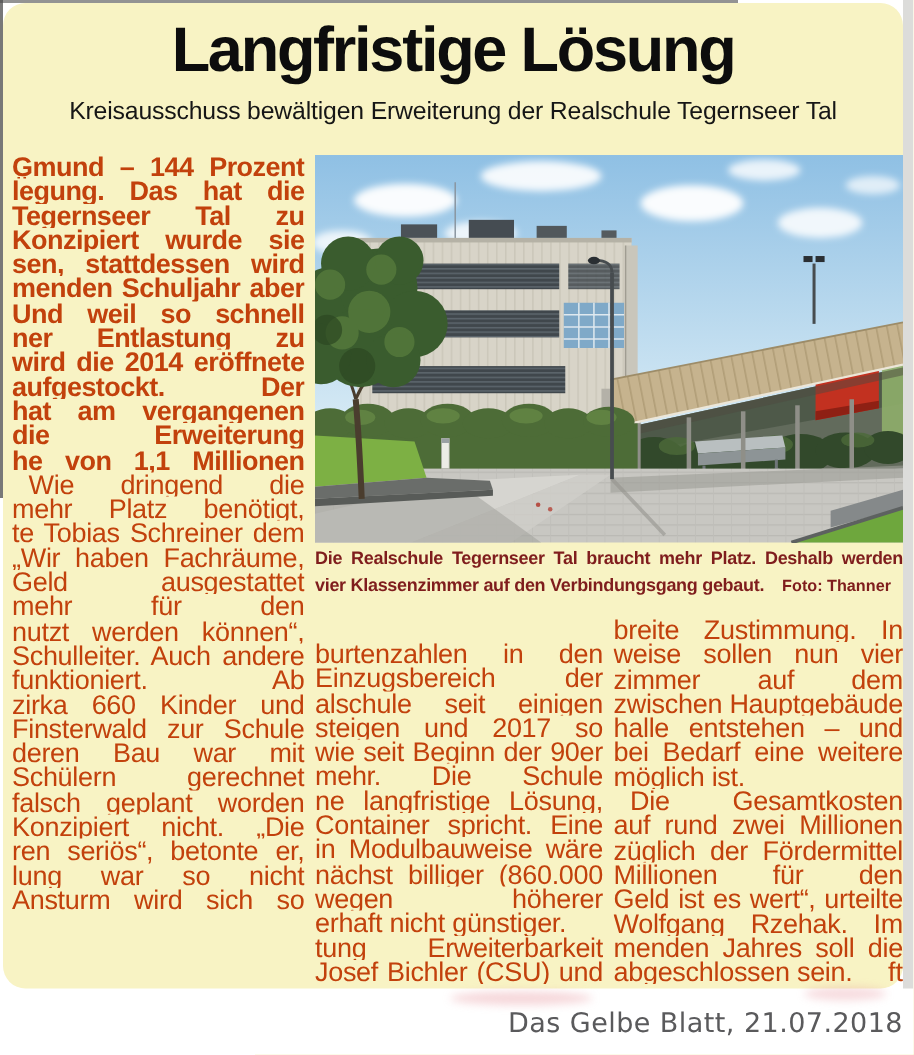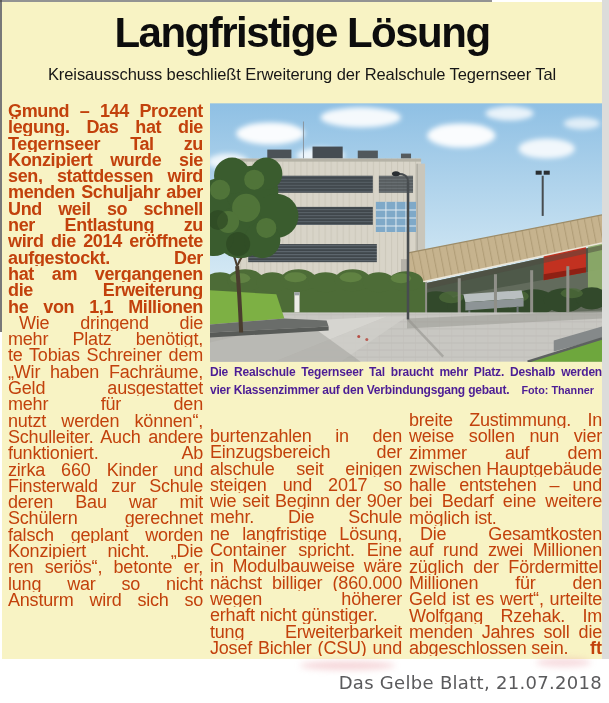--- a/index.html
+++ b/index.html
@@ -1,70 +1,70 @@
 <!DOCTYPE html>
 <html><head>
 <meta charset="utf-8">
 <style>
   html,body{margin:0;padding:0;}
   body{background:#ffffff;font-family:"Liberation Sans",sans-serif;}
   #page{position:relative;width:609px;height:703px;background:#ffffff;overflow:hidden;}
 
   
-  #clipping{position:absolute;left:2px;top:2px;width:600px;height:657px;background:#f8f3c4;}
+  #clipping{position:absolute;left:2px;top:2px;width:600px;height:657px;background:#f8f3c4;border-radius:15px;}
   .edge{position:absolute;}
   #edge-left{left:0;top:0;width:2px;height:332px;background:#4b4b4b;opacity:.75;}
   #edge-top{left:0;top:0;width:492px;height:2px;background:#4b4b4b;opacity:.6;}
   #edge-right{left:602px;top:0;width:7px;height:659px;background:#dcdcda;}
 
   
   #headline{position:absolute;left:0;top:6px;width:600px;text-align:center;
     font-size:42px;line-height:50px;font-weight:700;letter-spacing:-1.5px;color:#0d0d0d;}
   #subheadline{position:absolute;left:0;top:60px;width:600px;text-align:center;
     font-size:16.5px;line-height:24px;font-weight:400;letter-spacing:-0.1px;color:#161616;}
 
   
   .col{position:absolute;color:#c2410c;font-size:18px;letter-spacing:-0.2px;overflow:hidden;}
   #col-left{left:6px;top:101px;width:195px;height:556px;}
   #col-mid{left:208px;top:426px;width:192px;height:248px;}
   #col-right{left:407px;top:410px;width:193px;height:248px;}
   .ln{height:16.3px;line-height:16.3px;text-align:justify;text-align-last:justify;overflow:hidden;}
   .ln.end{text-align-last:left;}
   .ln.b{font-weight:700;letter-spacing:-0.35px;}
   .ln.ind{padding-left:11px;}
-  .sign{float:right;font-weight:700;letter-spacing:0;}
+  .sign{float:right;font-weight:400;letter-spacing:0;}
 
   
   #photo{position:absolute;left:208px;top:101px;width:392px;height:259px;overflow:hidden;}
   #photo svg{display:block;}
 
   
   #caption{position:absolute;left:208px;top:362px;width:392px;
     font-size:12px;font-weight:700;line-height:17.6px;letter-spacing:-0.2px;
-    color:#4c1d95;text-align:justify;}
+    color:#7f1d1d;text-align:justify;}
   #caption .credit{font-size:10.8px;margin-left:12px;letter-spacing:0;}
 
   
   .smudge{position:absolute;border-radius:50%;filter:blur(3px);}
   #smudge1{left:300px;top:661px;width:95px;height:9px;background:rgba(228,140,150,.35);}
   #smudge2{left:536px;top:658px;width:55px;height:9px;background:rgba(228,140,150,.3);}
 
   
   #footer-source{position:absolute;right:7px;top:672px;
     font-family:"DejaVu Sans",sans-serif;font-size:18px;letter-spacing:.3px;color:#5a5a5c;}
 </style>
 </head>
 <body>
 
 <div id="page">
 
   <div id="clipping">
 
     <div id="headline">Langfristige Lösung</div>
-    <div id="subheadline">Kreisausschuss beschließt Erweiterung der Realschule Tegernseer Tal</div>
+    <div id="subheadline">Kreisausschuss bewältigen Erweiterung der Realschule Tegernseer Tal</div>
 
     <div id="col-left" class="col">
         <div class="ln b">Gmund – 144 Prozent Überbe-</div>
         <div class="ln b">legung. Das hat die Realschule</div>
         <div class="ln b">Tegernseer Tal zu bewältigen.</div>
         <div class="ln b">Konzipiert wurde sie für 18 Klas-</div>
         <div class="ln b">sen, stattdessen wird es im kom-</div>
         <div class="ln b">menden Schuljahr aber 26 geben.</div>
         <div class="ln b">Und weil so schnell nicht mit ei-</div>
         <div class="ln b">ner Entlastung zu rechnen ist,</div>

